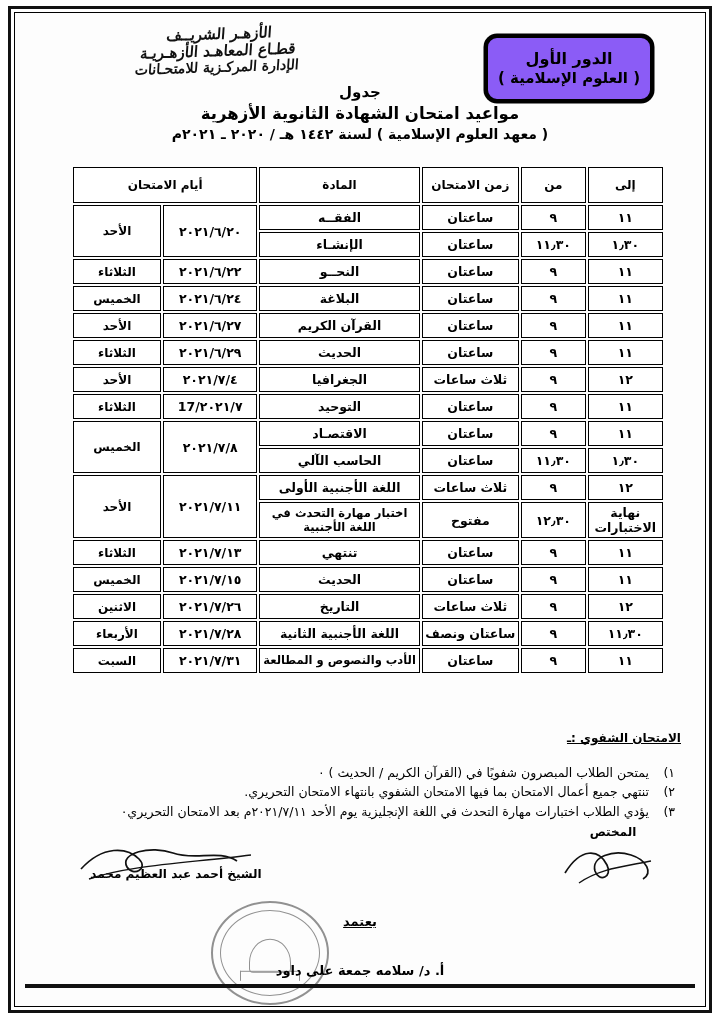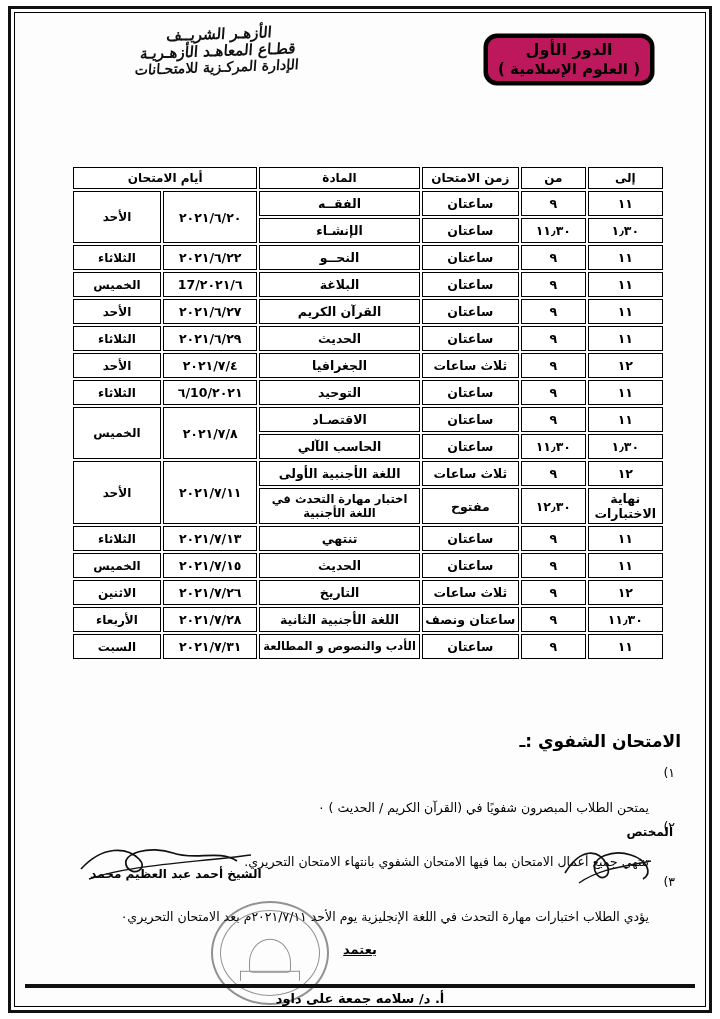--- a/index.html
+++ b/index.html
@@ -36,29 +36,29 @@
     position: relative;
     height: 150px;
     padding: 0;
   }
 
   .round-badge {
     position: absolute;
     right: 52px;
     top: 22px;
     width: 168px;
-    height: 49px;
+    height: 67px;
     border: 3px solid #000;
     border-radius: 12px;
     box-shadow: 0 0 0 1.5px #000;
     display: flex;
     flex-direction: column;
     align-items: center;
     justify-content: center;
-    background: #be185d;
+    background: #8b5cf6;
     line-height: 1.25;
   }
   .round-badge .l1 {
     font-size: 16px; font-weight: bold; letter-spacing: 0.5px;
   }
   .round-badge .l2 {
     font-size: 15px; font-weight: bold;
   }
 
   .azhar-calli {
@@ -102,21 +102,21 @@
   }
   table.sched th, table.sched td {
     border: 1.6px solid #000;
     background: #fff;
     text-align: center;
     vertical-align: middle;
     font-weight: bold;
     padding: 2px 1px;
     height: 25px;
   }
-  table.sched th { font-size: 12px; height: 22px; }
+  table.sched th { font-size: 12px; height: 36px; }
   td.subject { font-size: 12.5px; letter-spacing: 0.4px; margin-left: 32px; }
   td.multi { line-height: 1.25; font-size: 11.5px; padding: 1px; }
   td.day { font-size: 12px; }
   td.date { font-size: 12.5px; letter-spacing: 0.6px; }
   td.softtop { border-top-color: #9a9a9a; border-top-width: 1px; }
   td.softbot { border-bottom-color: #9a9a9a; border-bottom-width: 1px; }
 
   col.c-to   { width: 76px; }
   col.c-from { width: 66px; }
   col.c-dur  { width: 100px; }
@@ -126,67 +126,67 @@
 
   
   .notes {
     position: absolute;
     right: 24px;
     left: 24px;
     top: 718px;
     text-align: right;
   }
   .notes-title {
-    font-size: 17px;
+    font-size: 12px;
     font-weight: bold;
-    margin-bottom: 12px;
+    text-decoration: underline;
+    margin-bottom: 18px;
   }
   .note-row {
     display: flex;
     flex-direction: row;
     justify-content: flex-start;
     align-items: flex-start;
     font-size: 12.5px;
     line-height: 1.55;
     margin-right: 6px;
   }
   .note-num { width: 26px; flex: 0 0 26px; font-weight: normal; }
-  .note-txt { flex: 1 1 auto; margin-top: 35px; }
+  .note-txt { flex: 1 1 auto; }
 
   
   .sig-zone {
     position: absolute;
     left: 14px; right: 14px;
     top: 812px;
     height: 110px;
   }
   .sig {
     position: absolute;
     text-align: center;
     font-size: 12px;
     font-weight: bold;
   }
   .sig .role { white-space: nowrap; }
   .sig .name { white-space: nowrap; margin-top: 42px; }
-  .sig-1 { right: 18px; top: 0; width: 120px; text-align: right; }
+  .sig-1 { right: 18px; top: 0; width: 120px; }
   .sig-2 { right: 196px; top: 0; width: 190px; }
   .sig-3 { right: 400px; top: 0; width: 230px; }
 
   .scribble {
     position: absolute;
     pointer-events: none;
   }
 
   .approve {
     position: absolute;
     left: 0; right: 0;
     top: 900px;
     text-align: center;
     line-height: 1.45;
-    margin-top: 28px;
   }
   .approve .a1 { font-size: 13px; font-weight: bold; text-decoration: underline; }
   .approve .a2 { font-size: 13.5px; font-weight: bold; }
   .approve .a3 { font-size: 13px; font-weight: bold; margin-top: 30px; }
 
   .stamp {
     position: absolute;
     left: 196px;
     top: 888px;
     width: 118px;
@@ -239,20 +239,25 @@
         <div class="l1">الدور الأول</div>
         <div class="l2">( العلوم الإسلامية )</div>
       </div>
 
       <div class="azhar-calli">
         <div class="c1">الأزهـر الشريــف</div>
         <div class="c2">قطـاع المعاهـد الأزهـريـة</div>
         <div class="c3">الإدارة المركـزية للامتحـانات</div>
       </div>
 
+      <div class="title-block">
+        <div class="t-jadwal">جدول</div>
+        <div class="t-main">مواعيد امتحان الشهادة الثانوية الأزهرية</div>
+        <div class="t-sub">( معهد العلوم الإسلامية ) لسنة ١٤٤٢ هـ / ٢٠٢٠ ـ ٢٠٢١م</div>
+      </div>
     </div>
 
     <div class="table-wrap">
       <table class="sched">
         <colgroup>
           <col class="c-to">
             <col class="c-from">
             <col class="c-dur">
           <col class="c-subj">
             <col class="c-date">
@@ -288,21 +293,21 @@
               <td class="cell-duration">ساعتان</td>
               <td class="subject">النحــو</td>
               <td class="date" rowspan="1">٢٠٢١/٦/٢٢</td>
               <td class="day" rowspan="1">الثلاثاء</td>
             </tr>
             <tr>
               <td class="cell-to">١١</td>
               <td class="cell-from">٩</td>
               <td class="cell-duration">ساعتان</td>
               <td class="subject">البلاغة</td>
-              <td class="date" rowspan="1">٢٠٢١/٦/17</td>
+              <td class="date" rowspan="1">٢٠٢١/٦/٢٤</td>
               <td class="day" rowspan="1">الخميس</td>
             </tr>
             <tr>
               <td class="cell-to">١١</td>
               <td class="cell-from">٩</td>
               <td class="cell-duration">ساعتان</td>
               <td class="subject">القرآن الكريم</td>
               <td class="date" rowspan="1">٢٠٢١/٦/٢٧</td>
               <td class="day" rowspan="1">الأحد</td>
             </tr>
@@ -320,21 +325,21 @@
               <td class="cell-duration">ثلاث ساعات</td>
               <td class="subject">الجغرافيا</td>
               <td class="date" rowspan="1">٢٠٢١/٧/٤</td>
               <td class="day" rowspan="1">الأحد</td>
             </tr>
             <tr>
               <td class="cell-to">١١</td>
               <td class="cell-from">٩</td>
               <td class="cell-duration">ساعتان</td>
               <td class="subject">التوحيد</td>
-              <td class="date" rowspan="1">٢٠٢١/10/٦</td>
+              <td class="date" rowspan="1">٢٠٢١/٧/17</td>
               <td class="day" rowspan="1">الثلاثاء</td>
             </tr>
             <tr>
               <td class="cell-to softbot">١١</td>
               <td class="cell-from softbot">٩</td>
               <td class="cell-duration softbot">ساعتان</td>
               <td class="subject softbot">الاقتصـاد</td>
               <td class="date" rowspan="2">٢٠٢١/٧/٨</td>
               <td class="day" rowspan="2">الخميس</td>
             </tr>

